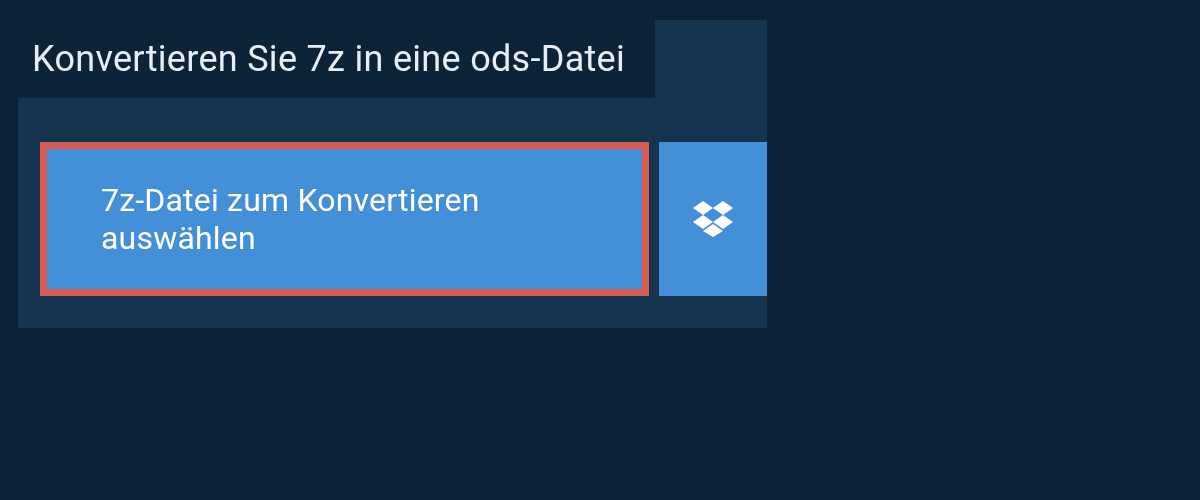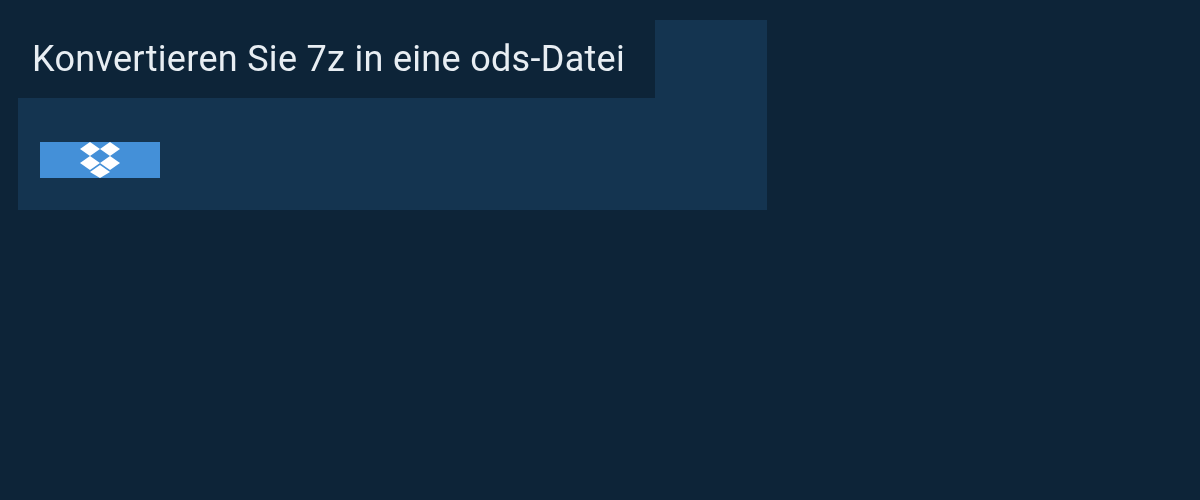--- a/index.html
+++ b/index.html
@@ -68,20 +68,23 @@
     }
   </style>
 </head>
 <body>
 
 <div class="panel">
   <div class="header-bar">
     <h1 class="page-title">Konvertieren Sie 7z in eine ods-Datei</h1>
   </div>
   <div class="upload-row">
+    <div class="upload-button">
+      <span>7z-Datei zum Konvertieren auswählen</span>
+    </div>
     <div class="dropbox-button">
       <svg class="dropbox-icon" viewBox="0 0 40 36">
         <polygon points="10,0 20,7 10,14 0,7"></polygon>
         <polygon points="30,0 40,7 30,14 20,7"></polygon>
         <polygon points="10,14 20,21 10,28 0,21"></polygon>
         <polygon points="30,14 40,21 30,28 20,21"></polygon>
         <polygon points="20,23 30,30 20,36 10,30"></polygon>
       </svg>
     </div>
   </div>

